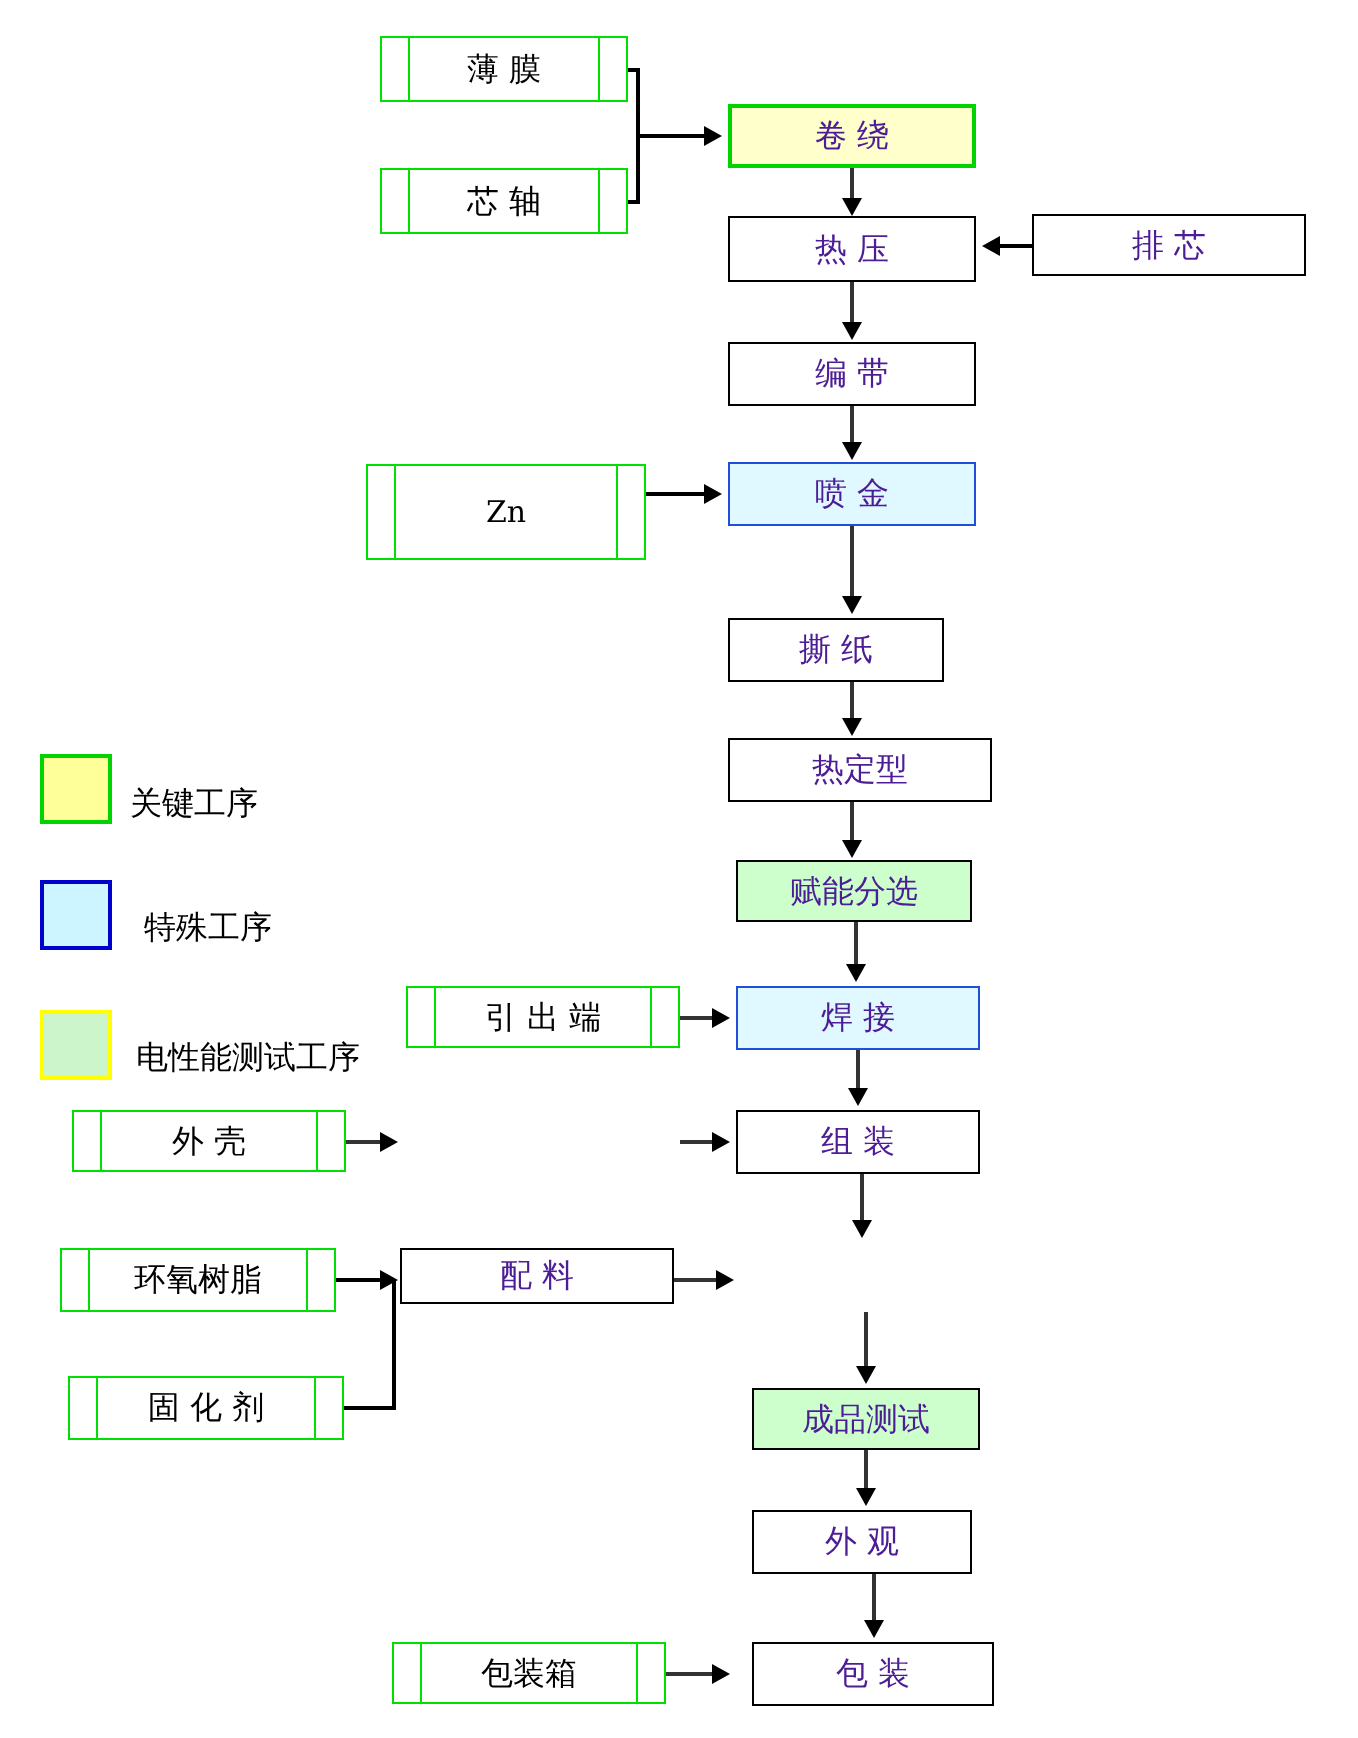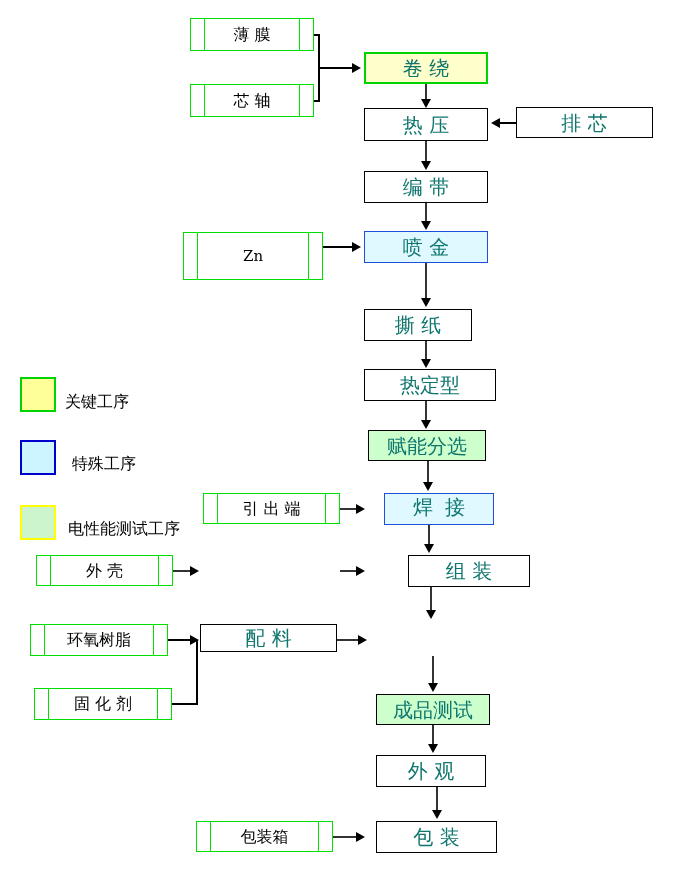--- a/index.html
+++ b/index.html
@@ -17,22 +17,22 @@
     background: #ffffff;
     overflow: hidden;
   }
   
   .node {
     position: absolute;
     box-sizing: border-box;
     display: flex;
     align-items: center;
     justify-content: center;
-    font-size: 20px;
-    color: #0f766e;
+    font-size: 16px;
+    color: #4c1d95;
     letter-spacing: 0px;
     white-space: nowrap;
     line-height: 1;
   }
   .proc {
     border: 1px solid #000000;
     background: #ffffff;
   }
   .proc-key {            
     border: 2px solid #00d400;
@@ -194,26 +194,26 @@
   </div>
 
   <div class="node proc" style="left:364px; top:369px; width:132px; height:32px;">
     <span>热定型</span>
   </div>
 
   <div class="node proc-test" style="left:368px; top:430px; width:118px; height:31px;">
     <span>赋能分选</span>
   </div>
 
-  <div class="node proc-special" style="left:384px; top:493px; width:110px; height:32px;font-family:Liberation Mono, monospace;">
+  <div class="node proc-special" style="left:368px; top:493px; width:122px; height:32px;">
     <span>焊    接</span>
   </div>
 
 
-  <div class="node proc" style="left:368px; top:555px; width:122px; height:32px;margin-left:40px;">
+  <div class="node proc" style="left:368px; top:555px; width:122px; height:32px;">
     <span>组    装</span>
   </div>
 
   <div class="node proc" style="left:200px; top:624px; width:137px; height:28px;">
     <span>配    料</span>
   </div>
 
 
   <div class="node proc-test" style="left:376px; top:694px; width:114px; height:31px;">
     <span>成品测试</span>

